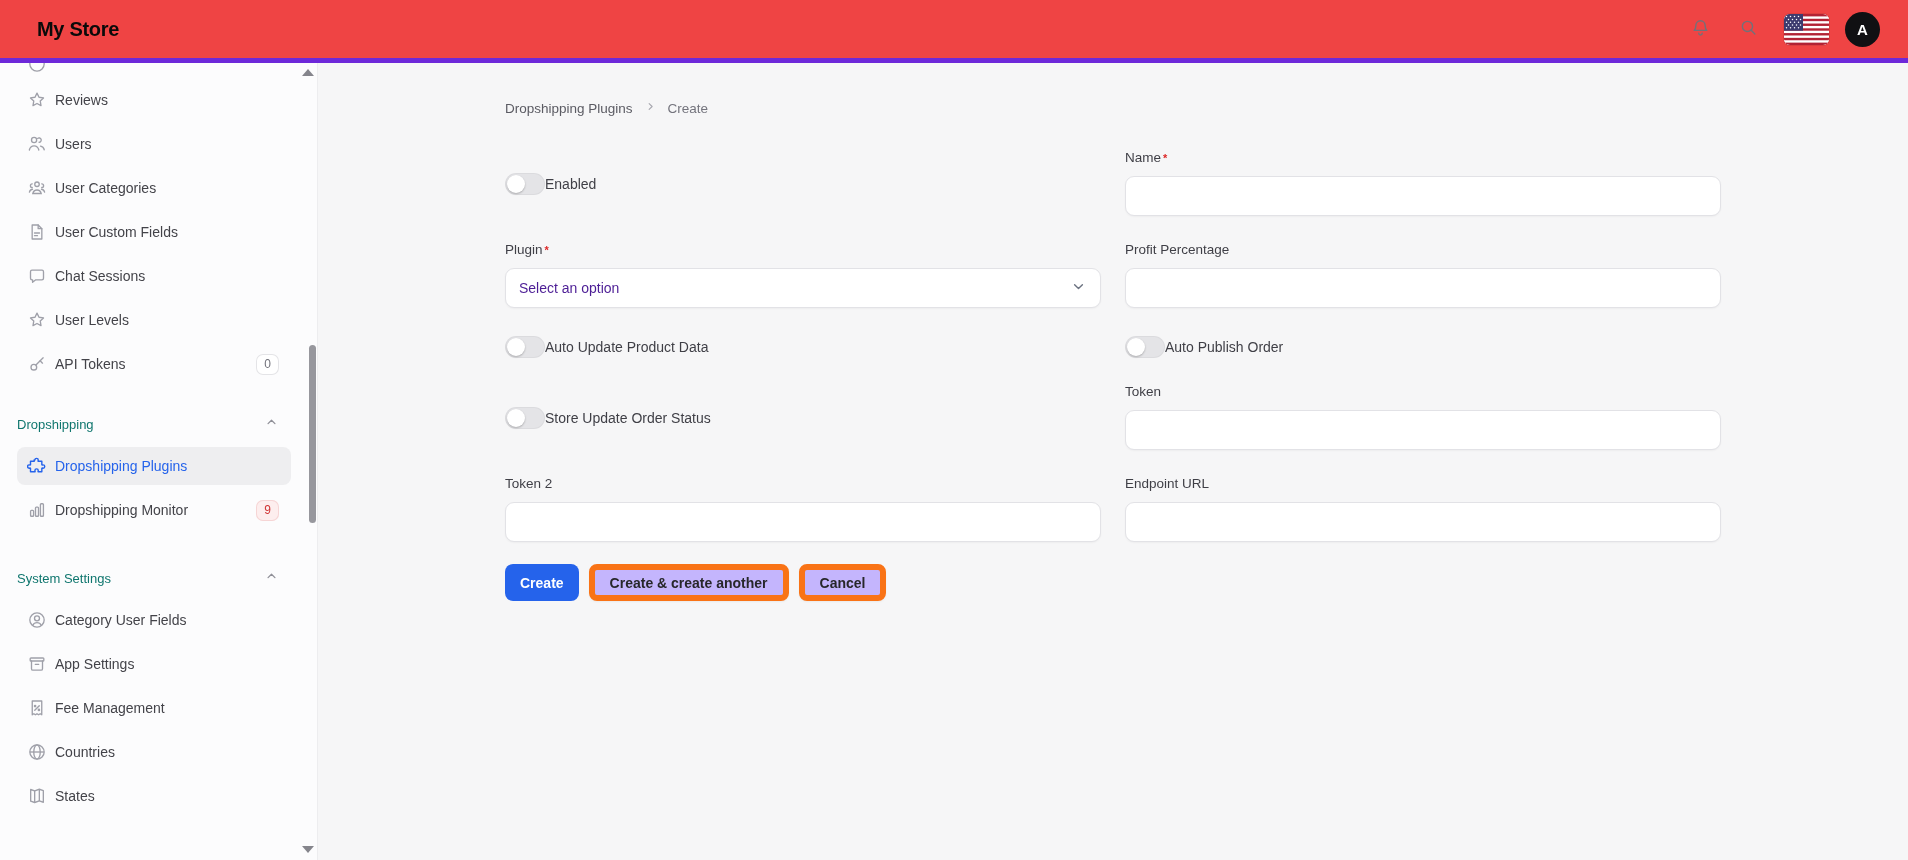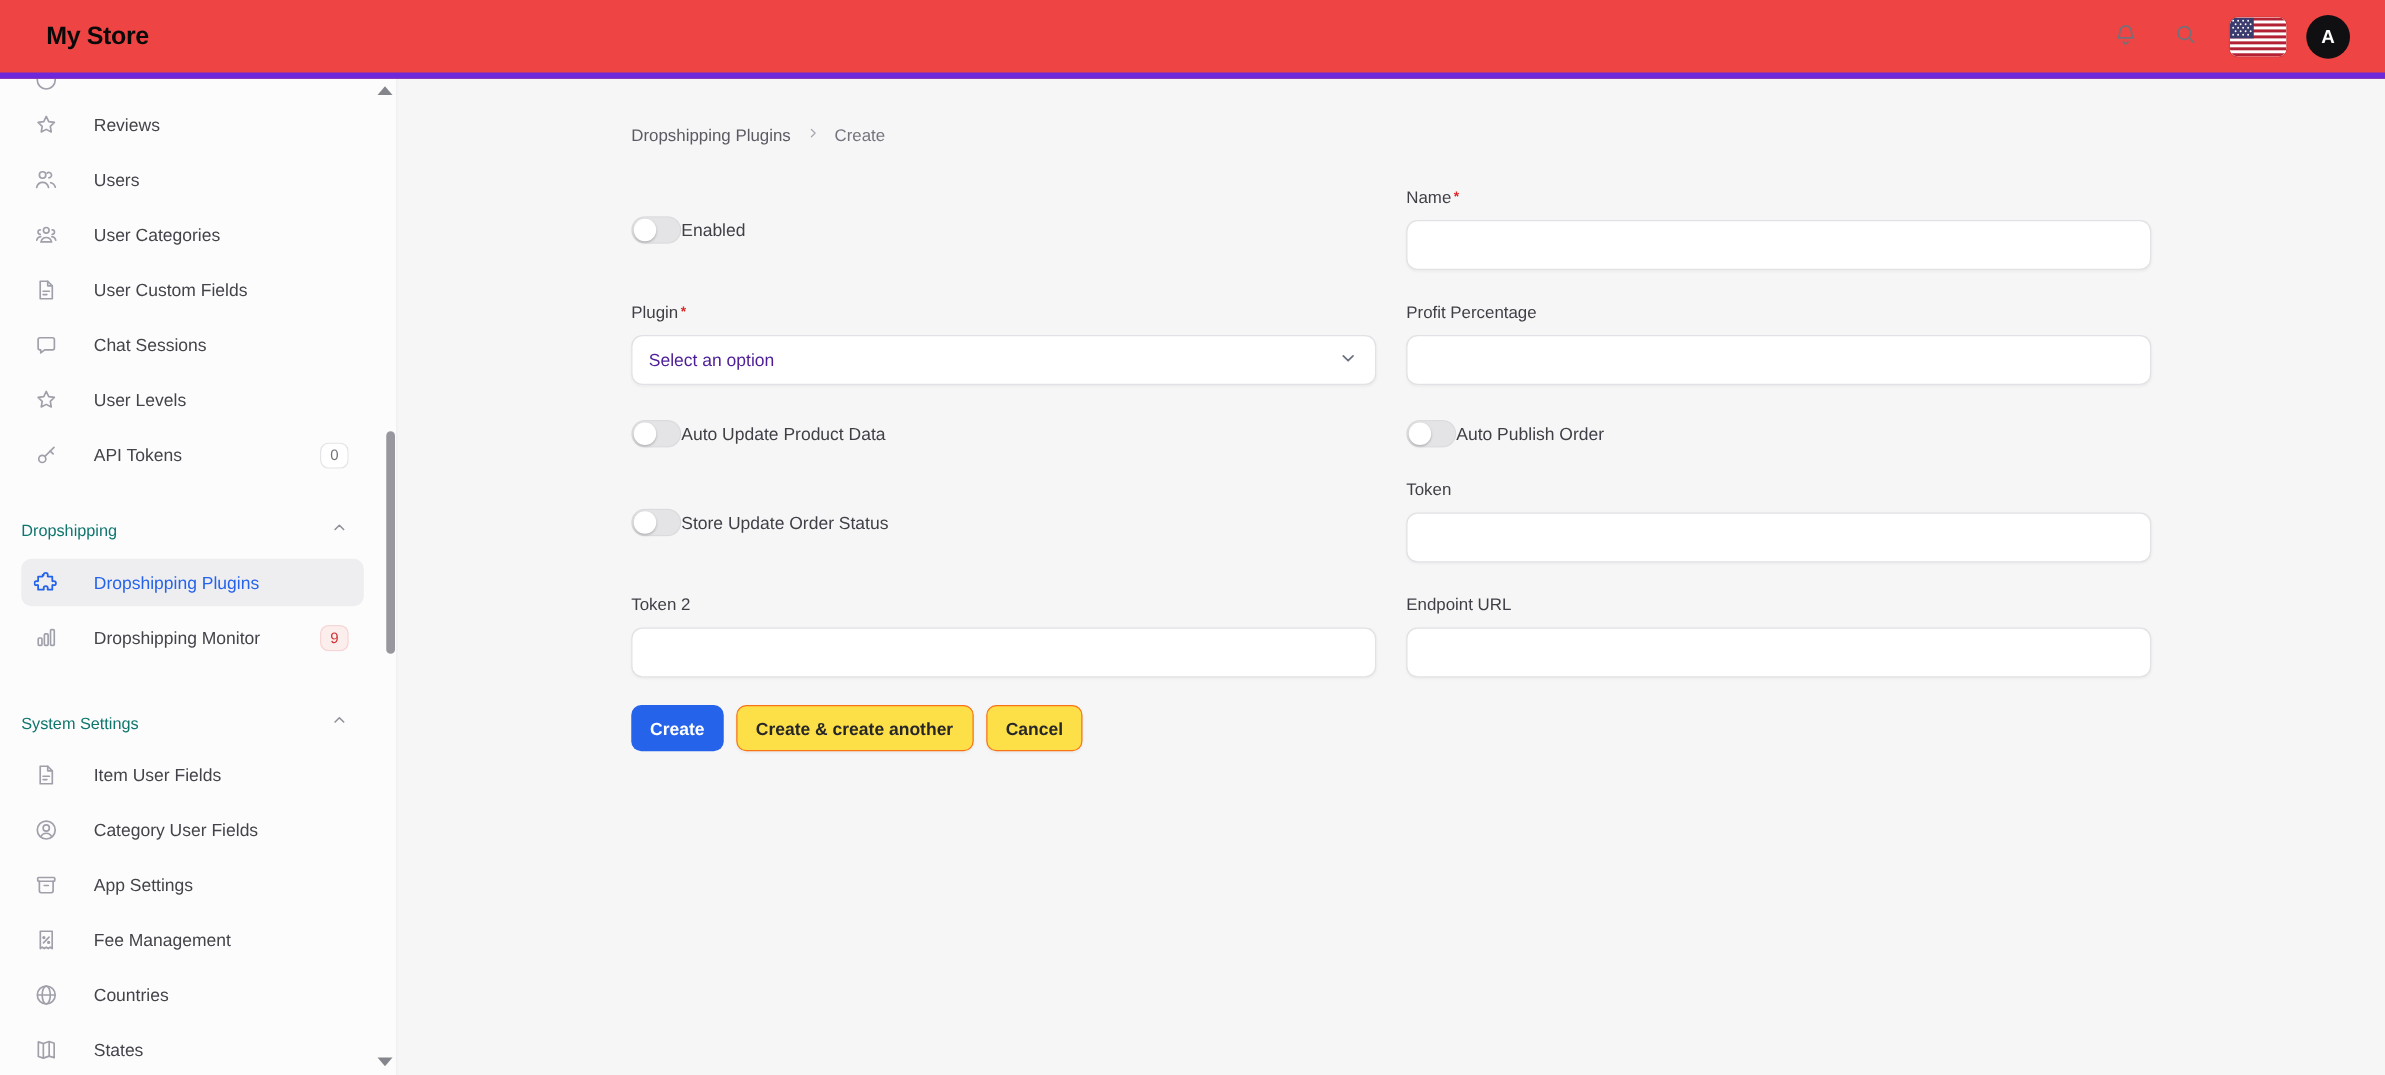--- a/index.html
+++ b/index.html
@@ -10,21 +10,21 @@
   .topbar-right{display:flex;align-items:center;gap:24px;padding-right:28px}
   .icon-btn{background:none;border:none;color:#71717a;width:24px;height:24px;display:flex;align-items:center;justify-content:center;cursor:pointer}
   .icon-btn svg{width:21px;height:21px}
   .flag-btn{width:45px;height:31px;border:none;padding:0;border-radius:6px;overflow:hidden;cursor:pointer;box-shadow:0 0 0 1px rgba(0,0,0,.08);background:#fff;margin-left:0}
   .flag-btn svg{display:block;width:45px;height:31px}
   .avatar{width:35px;height:35px;border-radius:50%;background:#101013;border:none;color:#fff;font-size:15px;font-weight:600;display:flex;align-items:center;justify-content:center;cursor:pointer;margin-left:-8px;font-family:inherit}
   .shell{display:flex;height:797px}
   
   .sidebar{position:relative;width:318px;flex:none;background:#fcfcfd;border-right:1px solid #ededef;overflow:hidden}
   .nav{padding:0 26px 0 17px}
-  .nav-item{display:flex;align-items:center;gap:28px;height:38px;padding:0 12px 0 10px;border-radius:8px;margin-bottom:6px;font-size:14px;color:#434349;text-decoration:none;cursor:pointer}
+  .nav-item{display:flex;align-items:center;gap:8px;height:38px;padding:0 12px 0 10px;border-radius:8px;margin-bottom:6px;font-size:14px;color:#434349;text-decoration:none;cursor:pointer}
   .nav-item.partial{height:12px;overflow:hidden;margin-bottom:6px;cursor:default}
   .nav-item.partial .nav-icon{margin-top:-10px}
   .nav-icon{width:20px;height:20px;flex:none;color:#9fa0a9;display:flex;align-items:center;justify-content:center}
   .nav-icon svg{width:20px;height:20px}
   .nav-label{flex:1;white-space:nowrap}
   .nav-item.active{background:#eeeef0;color:#2563eb;font-weight:500}
   .nav-item.active .nav-icon{color:#2563eb}
   .badge{flex:none;min-width:23px;height:21px;display:flex;align-items:center;justify-content:center;border-radius:7px;font-size:12px;font-weight:500;padding:0 6px}
   .badge.neutral{background:#fff;color:#71717a;box-shadow:inset 0 0 0 1px #e4e4e7}
   .badge.danger{background:#fdeeee;color:#d03434;box-shadow:inset 0 0 0 1px #f6d5d5}
@@ -48,21 +48,21 @@
   .text-input{width:100%;height:40px;border:1px solid #e2e2e6;border-radius:9px;background:#fff;box-shadow:0 1px 2px rgba(0,0,0,.04);font-family:inherit;font-size:14px;color:#18181b;padding:0 13px;outline:none}
   .select{width:100%;height:40px;border:1px solid #e2e2e6;border-radius:9px;background:#fff;box-shadow:0 1px 2px rgba(0,0,0,.04);display:flex;align-items:center;justify-content:space-between;padding:0 13px;font-size:14px;color:#4c1d95;cursor:pointer}
   .select svg{width:17px;height:17px;color:#6b7280}
   .toggle-field{display:flex;align-items:center;margin-top:2px}
   .toggle{position:relative;width:40px;height:22px;border-radius:999px;background:#e4e4e7;border:none;cursor:pointer;flex:none;box-shadow:inset 0 0 0 1px rgba(0,0,0,.035)}
   .toggle .knob{position:absolute;top:2px;left:2px;width:18px;height:18px;border-radius:50%;background:#fff;box-shadow:0 1px 2px rgba(0,0,0,.25)}
   .toggle-label{font-size:14px;color:#3f3f46}
   .actions{display:flex;gap:10px;margin-top:22px}
   .btn{height:37px;border-radius:8px;font-family:inherit;font-size:14px;font-weight:600;padding:0 15px;cursor:pointer;border:none}
   .btn-primary{background:#2563eb;color:#fff}
-  .btn-secondary{background:#fde047;color:#27272a;border:1px solid #f97316;box-shadow:0 1px 2px rgba(0,0,0,.05)}
+  .btn-secondary{background:#c4b5fd;color:#27272a;border:6px solid #f97316;box-shadow:0 1px 2px rgba(0,0,0,.05)}
 </style>
 </head>
 <body>
 
 <header class="topbar">
   <div class="brand">My Store</div>
   <div class="topbar-right">
     <button class="icon-btn">
       <span><svg viewBox="0 0 24 24" fill="none" stroke="currentColor" stroke-width="1.6" stroke-linecap="round" stroke-linejoin="round" width="21" height="21">
             <path d="M12 4.3a5.3 5.3 0 0 0-5.3 5.3c0 2.9-.8 4.6-1.9 5.7h14.4c-1.1-1.1-1.9-2.8-1.9-5.7A5.3 5.3 0 0 0 12 4.3z"></path>
@@ -227,31 +227,20 @@
       </a>
 
       <div class="group-header second">
         <span>System Settings</span>
         <span><svg viewBox="0 0 24 24" fill="none" stroke="currentColor" stroke-width="2" stroke-linecap="round" stroke-linejoin="round" width="15" height="15">
               <path d="M6.5 13.8L12 8.4l5.5 5.4"></path>
             </svg></span>
       </div>
       <a class="nav-item">
         <span class="nav-icon">
-            <svg viewBox="0 0 24 24" fill="none" stroke="currentColor" stroke-width="1.6" stroke-linecap="round" stroke-linejoin="round">
-              <path d="M6.2 3.6h7.2l4.4 4.4v12.4H6.2z"></path>
-              <path d="M13.4 3.6v4.4h4.4"></path>
-              <path d="M9 13.2h6"></path>
-              <path d="M9 16.4h3.6"></path>
-            </svg>
-          </span>
-        <span class="nav-label">Item User Fields</span>
-      </a>
-      <a class="nav-item">
-        <span class="nav-icon">
             <svg viewBox="0 0 24 24" fill="none" stroke="currentColor" stroke-width="1.6" stroke-linecap="round">
               <circle cx="12" cy="12" r="8.6"></circle>
               <circle cx="12" cy="10" r="3"></circle>
               <path d="M6.8 18.4c1.1-2.2 3-3.3 5.2-3.3s4.1 1.1 5.2 3.3"></path>
             </svg>
           </span>
         <span class="nav-label">Category User Fields</span>
       </a>
       <a class="nav-item">
         <span class="nav-icon">

